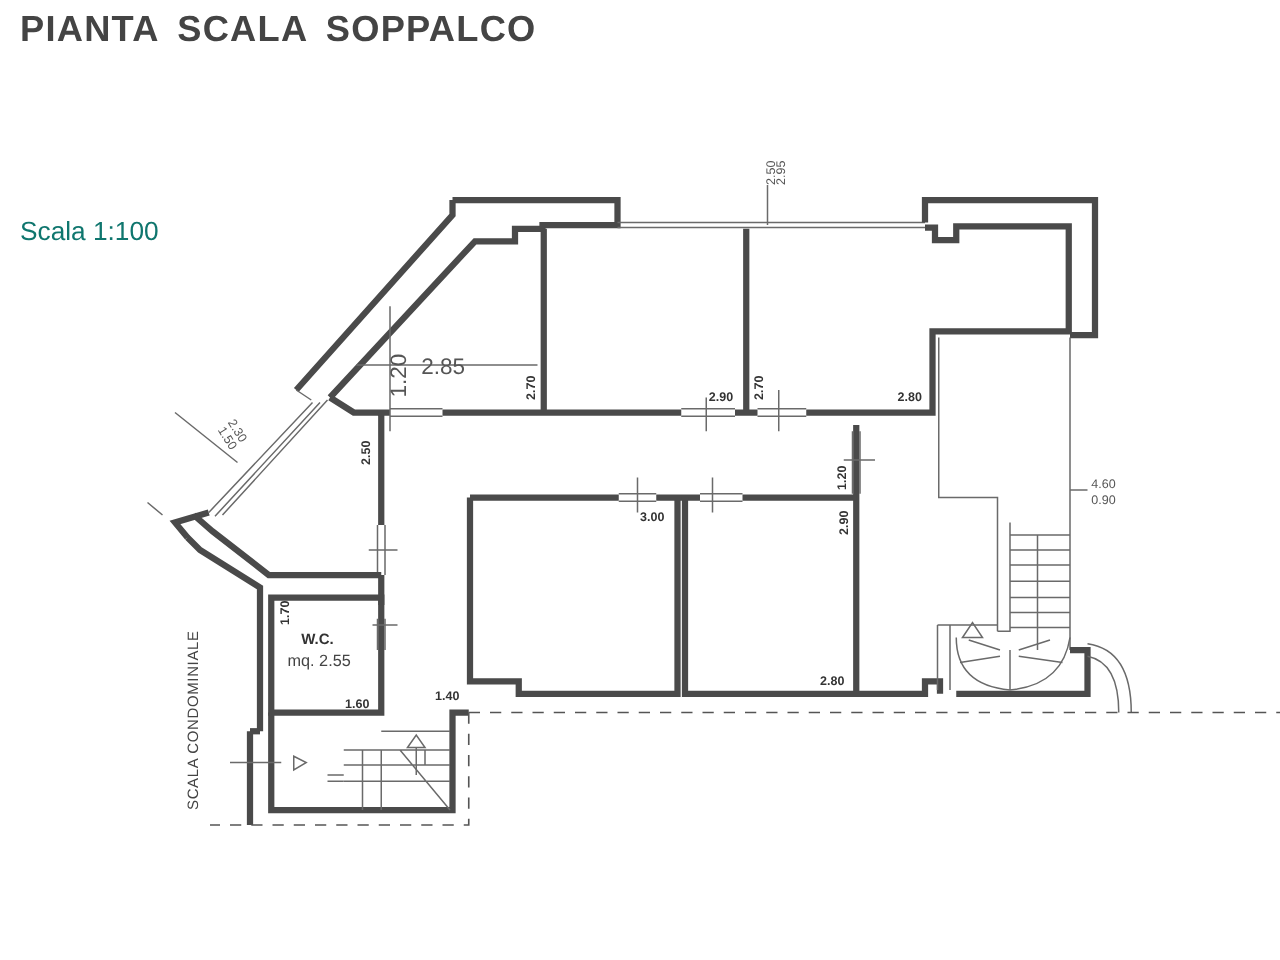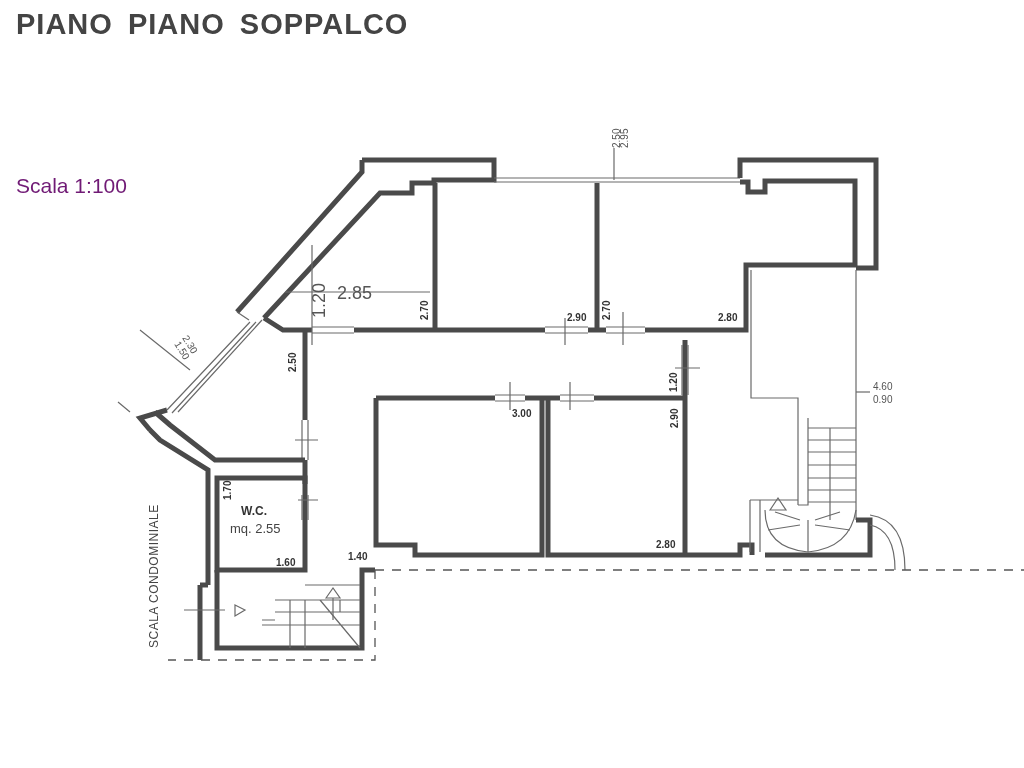--- a/index.html
+++ b/index.html
@@ -1,33 +1,33 @@
 <!DOCTYPE html>
 <html><head>
 <meta charset="utf-8">
 <style>
   html, body { margin: 0; padding: 0; background: #ffffff; }
   body { width: 1024px; height: 768px; position: relative; overflow: hidden; font-family: "Liberation Sans", sans-serif; color: #3a3a3a; }
   .title { position: absolute; left: 16px; top: 8px; font-family: "Liberation Sans", sans-serif; font-weight: bold; font-size: 29px; letter-spacing: 1px; color: #444; word-spacing: 6px; }
-  .scale { position: absolute; left: 16px; top: 174px; font-family: "Liberation Sans", sans-serif; font-size: 21px; color: #701a75; }
+  .scale { position: absolute; left: 16px; top: 174px; font-family: "Liberation Sans", sans-serif; font-size: 21px; color: #0f766e; }
   svg.plan { position: absolute; left: 0; top: 0; }
   .wall { fill: none; stroke: #4a4a4a; stroke-width: 5; stroke-linejoin: miter; }
   .thin { fill: none; stroke: #6a6a6a; stroke-width: 1.2; }
   .dash { fill: none; stroke: #555; stroke-width: 1.3; stroke-dasharray: 9 8; }
   .dim-b { font-family: "Liberation Sans", sans-serif; font-weight: bold; font-size: 10px; fill: #333; }
   .dim { font-family: "Liberation Sans", sans-serif; font-size: 10px; fill: #555; }
   .dim-l { font-family: "Liberation Sans", sans-serif; font-size: 18px; fill: #555; }
   .lbl-b { font-family: "Liberation Sans", sans-serif; font-weight: bold; font-size: 12px; fill: #333; }
   .lbl { font-family: "Liberation Sans", sans-serif; font-size: 13px; fill: #444; }
   .vlbl { font-family: "Liberation Sans", sans-serif; font-size: 12px; fill: #444; letter-spacing: 0.5px; }
 </style>
 </head>
 <body>
 
-<div class="title">PIANO  PIANO  SOPPALCO</div>
+<div class="title">PIANTA  SCALA  SOPPALCO</div>
 <div class="scale">Scala 1:100</div>
 
 <svg class="plan" width="1024" height="768" viewBox="0 0 1024 768" xmlns="http://www.w3.org/2000/svg">
 
   <g>
 
     <path class="wall" d="M362,160 L494,160 L494,180 L434,180 L434,183 L412,183 L412,193 L380,193 L264,318"></path>
     <path class="wall" d="M362,160 L362,172 L237,312"></path>
 
     <path class="thin" d="M494,178 L740,178 M494,182 L740,182"></path>

